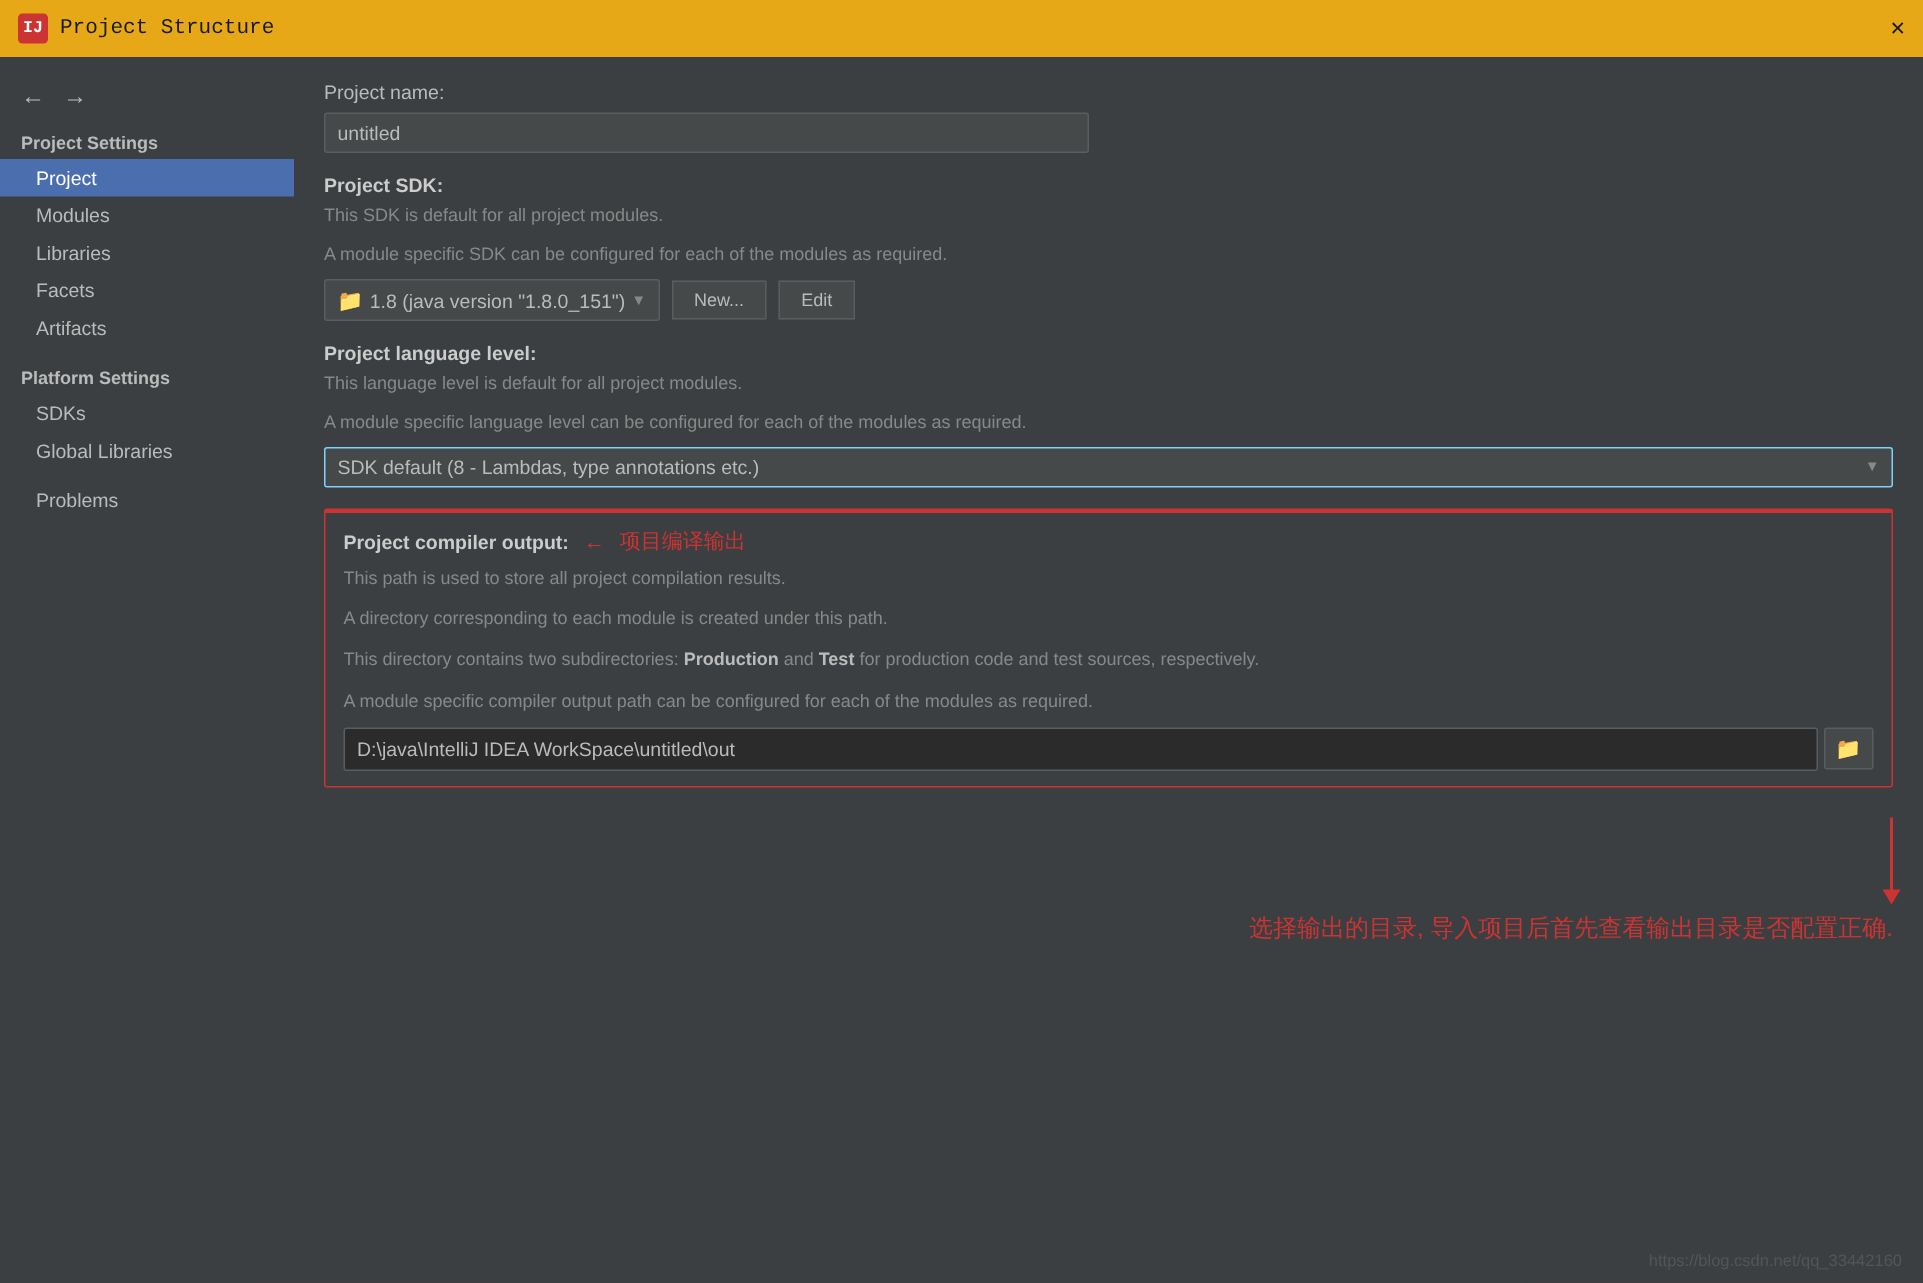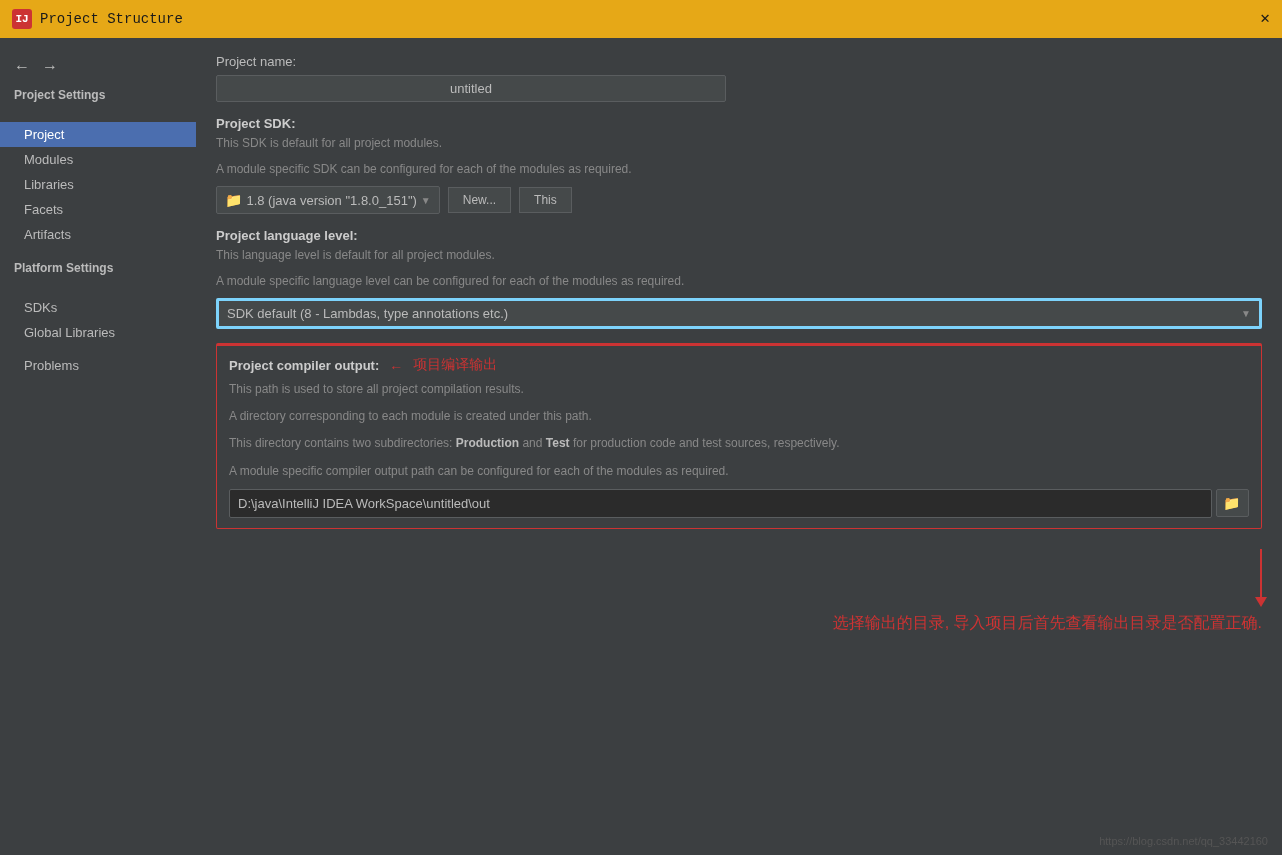--- a/index.html
+++ b/index.html
@@ -60,21 +60,21 @@
     
     .sidebar {
       width: 196px;
       background: #3c3f41;
       padding: 10px 0;
       flex-shrink: 0;
     }
     .sidebar-section-label {
       color: #bbbbbb;
       font-size: 12px;
-      padding: 6px 14px 20px 14px;
+      padding: 6px 14px 4px 14px;
       font-weight: 600;
     }
     .sidebar-item {
       padding: 5px 14px 5px 24px;
       color: #bbbbbb;
       font-size: 13px;
       cursor: pointer;
     }
     .sidebar-item.active {
       background: #4b6eaf;
@@ -113,21 +113,20 @@
     .project-name-input {
       width: 510px;
       background: #45494a;
       border: 1px solid #5a5d5f;
       color: #bbbbbb;
       padding: 5px 8px;
       font-size: 13px;
       outline: none;
       border-radius: 2px;
       margin-bottom: 14px;
-      text-align: center;
     }
 
     
     .sdk-section {
       margin-bottom: 6px;
     }
     .sdk-title {
       color: #cccccc;
       font-size: 13px;
       font-weight: 600;
@@ -173,21 +172,21 @@
       color: #bbbbbb;
       padding: 5px 14px;
       font-size: 12px;
       border-radius: 0;
       cursor: pointer;
     }
 
     
     .lang-level-dropdown {
       background: #45494a;
-      border: 3px solid #7dd3fc;
+      border: 1px solid #7dd3fc;
       color: #bbbbbb;
       padding: 5px 8px;
       font-size: 13px;
       border-radius: 2px;
       display: flex;
       align-items: center;
       gap: 4px;
       min-width: 260px;
       cursor: pointer;
       margin-bottom: 14px;
@@ -331,21 +330,21 @@
       <div class="sdk-title">Project SDK:</div>
       <div class="sdk-desc">This SDK is default for all project modules.</div>
       <div class="sdk-desc">A module specific SDK can be configured for each of the modules as required.</div>
       <div class="sdk-row">
         <div class="sdk-dropdown">
           <span class="sdk-dropdown-icon">📁</span>
           <span>1.8 (java version "1.8.0_151")</span>
           <span class="sdk-dropdown-arrow">▼</span>
         </div>
         <button class="btn">New...</button>
-        <button class="btn">This</button>
+        <button class="btn">Edit</button>
       </div>
     </div>
 
     
     <div class="sdk-section">
       <div class="sdk-title">Project language level:</div>
       <div class="sdk-desc">This language level is default for all project modules.</div>
       <div class="sdk-desc">A module specific language level can be configured for each of the modules as required.</div>
       <div class="lang-level-dropdown">
         <span>SDK default (8 - Lambdas, type annotations etc.)</span>

